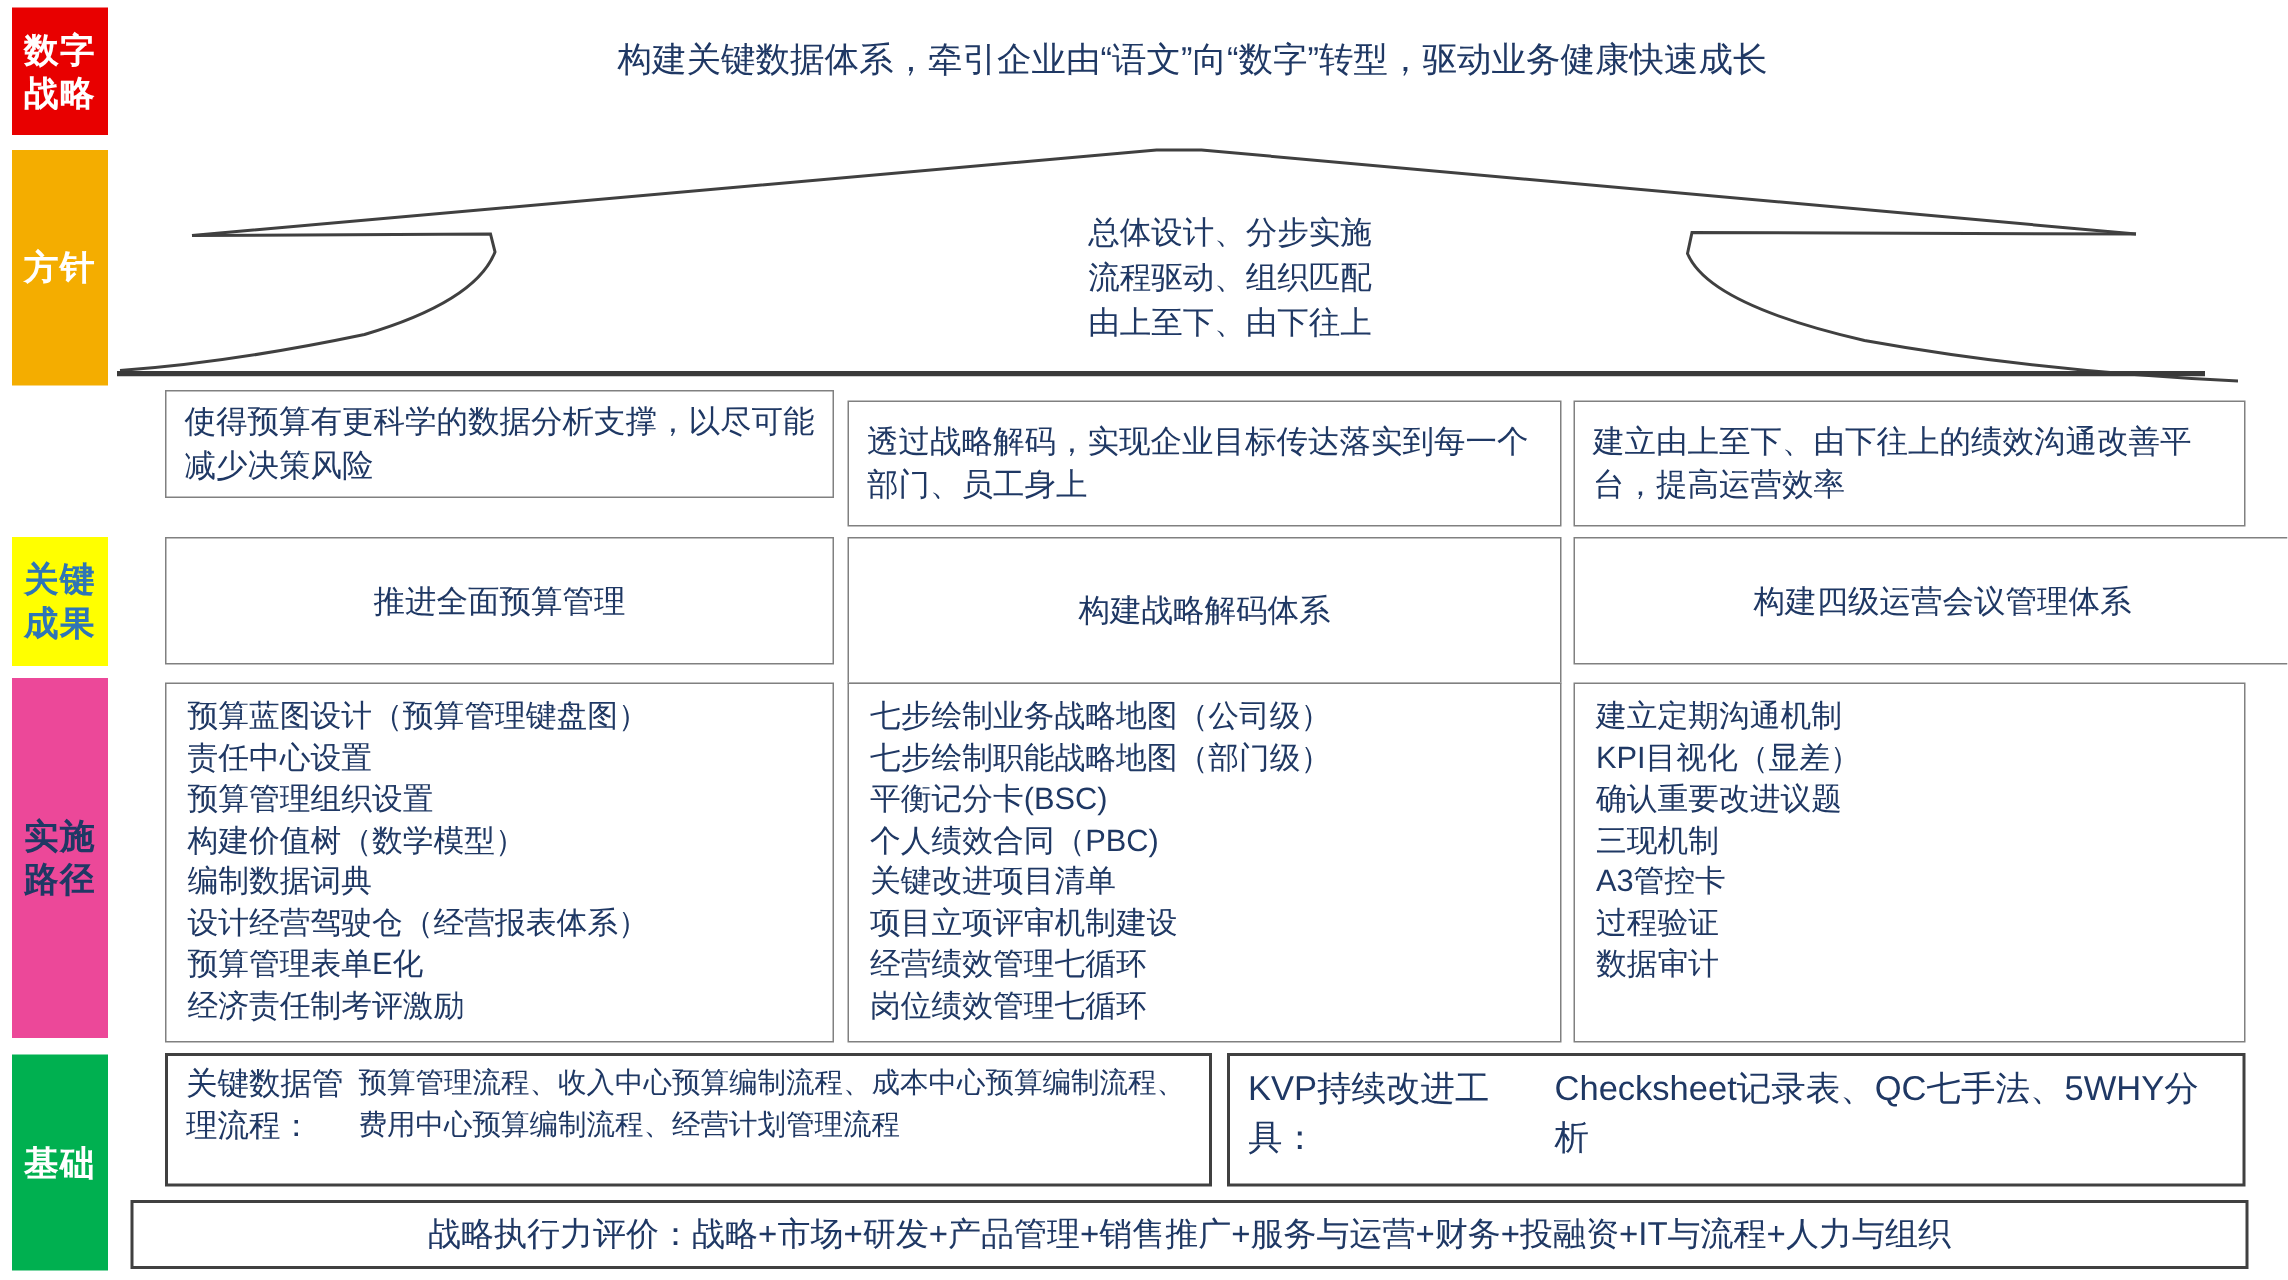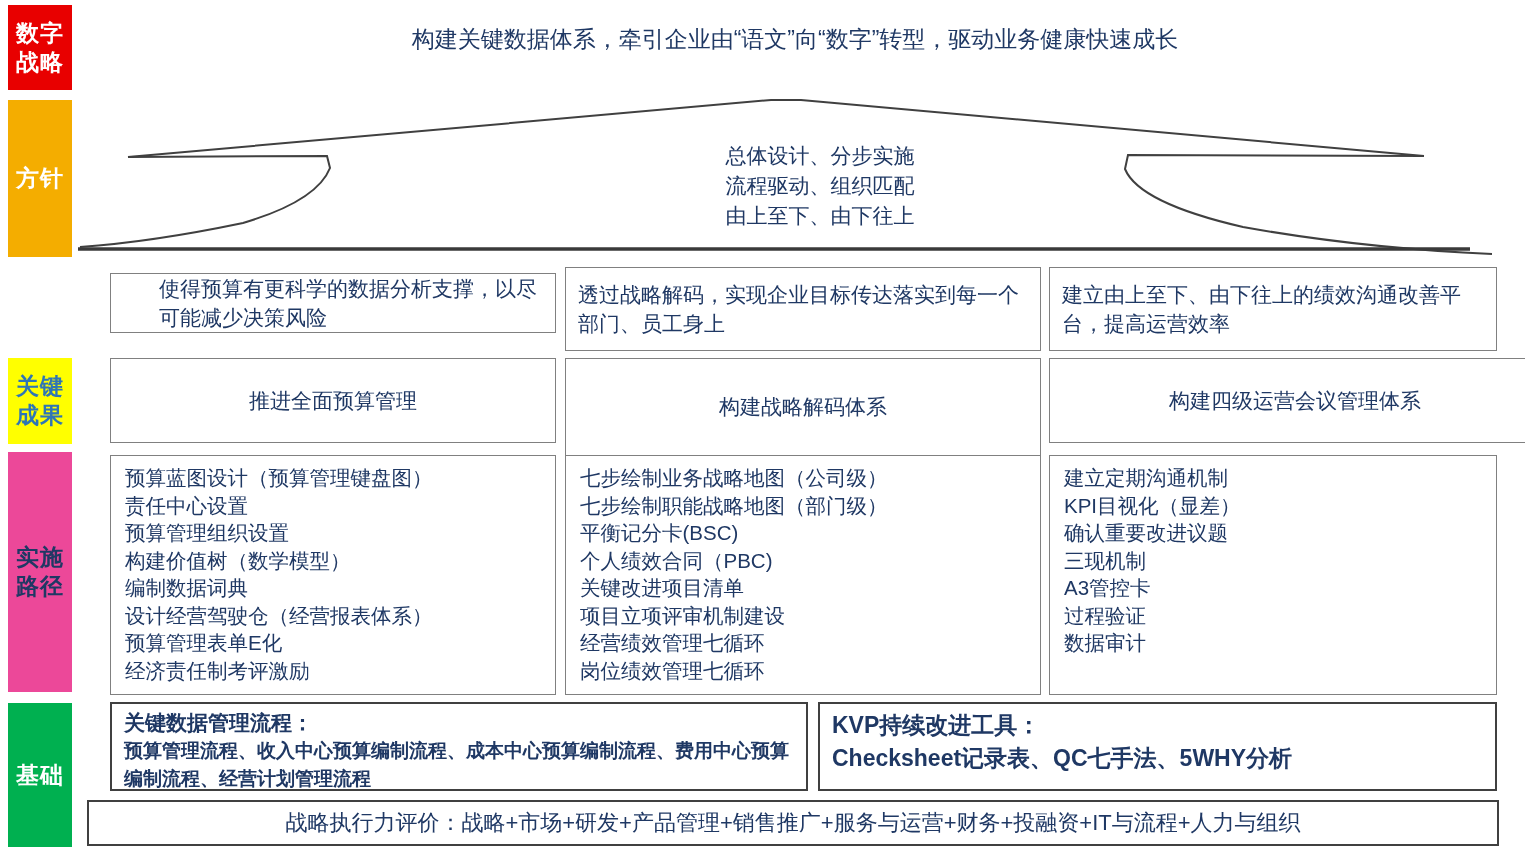--- a/index.html
+++ b/index.html
@@ -59,21 +59,21 @@
   }
   .box.v-center { align-items: center; }
   .box.h-center { justify-content: center; text-align: center; }
 
   .goal-text { font-size: 21px; line-height: 29px; padding: 6px 12px; }
   .kr-text   { font-size: 21px; width: 100%; }
 
   .impl-box { flex-direction: column; padding: 8px 14px; }
   .impl-item { font-size: 20.5px; line-height: 27.5px; white-space: nowrap; }
 
-  .found-box { flex-direction: column; padding: 5px 12px; border: 2px solid #404040; font-weight: bold; }
+  .found-box { padding: 5px 12px; border: 2px solid #404040; }
   .found-heading { font-size: 21px; line-height: 28px; }
   .found-body { font-size: 19px; line-height: 28px; }
   .found-box.right .found-heading, .found-box.right .found-body { font-size: 23px; line-height: 33px; }
 
   .eval-bar {
     border: 2px solid #404040;
     display: flex;
     align-items: center;
     justify-content: center;
     font-size: 22px;
@@ -109,21 +109,21 @@
     <path d="M1424,156 L1128,155 L1125,169 Q1139,203 1243,227 Q1360,248 1492,254" fill="none" stroke="#404040" stroke-width="2"></path>
     <path d="M78,249 L1470,249" fill="none" stroke="#3a3a3a" stroke-width="3.5"></path>
   </svg>
 
   <div class="abs policy-lines">
     <div>总体设计、分步实施</div>
     <div>流程驱动、组织匹配</div>
     <div>由上至下、由下往上</div>
   </div>
 
-  <div class="abs box v-center" style="left:110px; top:273px; width:446px; height:60px;padding-left:36px;">
+  <div class="abs box v-center" style="left:110px; top:260px; width:446px; height:72px;">
     <div class="goal-text">使得预算有更科学的数据分析支撑，以尽可能减少决策风险</div>
   </div>
   <div class="abs box v-center" style="left:565px; top:267px; width:476px; height:84px;">
     <div class="goal-text">透过战略解码，实现企业目标传达落实到每一个部门、员工身上</div>
   </div>
   <div class="abs box v-center" style="left:1049px; top:267px; width:448px; height:84px;">
     <div class="goal-text">建立由上至下、由下往上的绩效沟通改善平台，提高运营效率</div>
   </div>
 
   <div class="abs box v-center h-center" style="left:110px; top:358px; width:446px; height:85px;">

